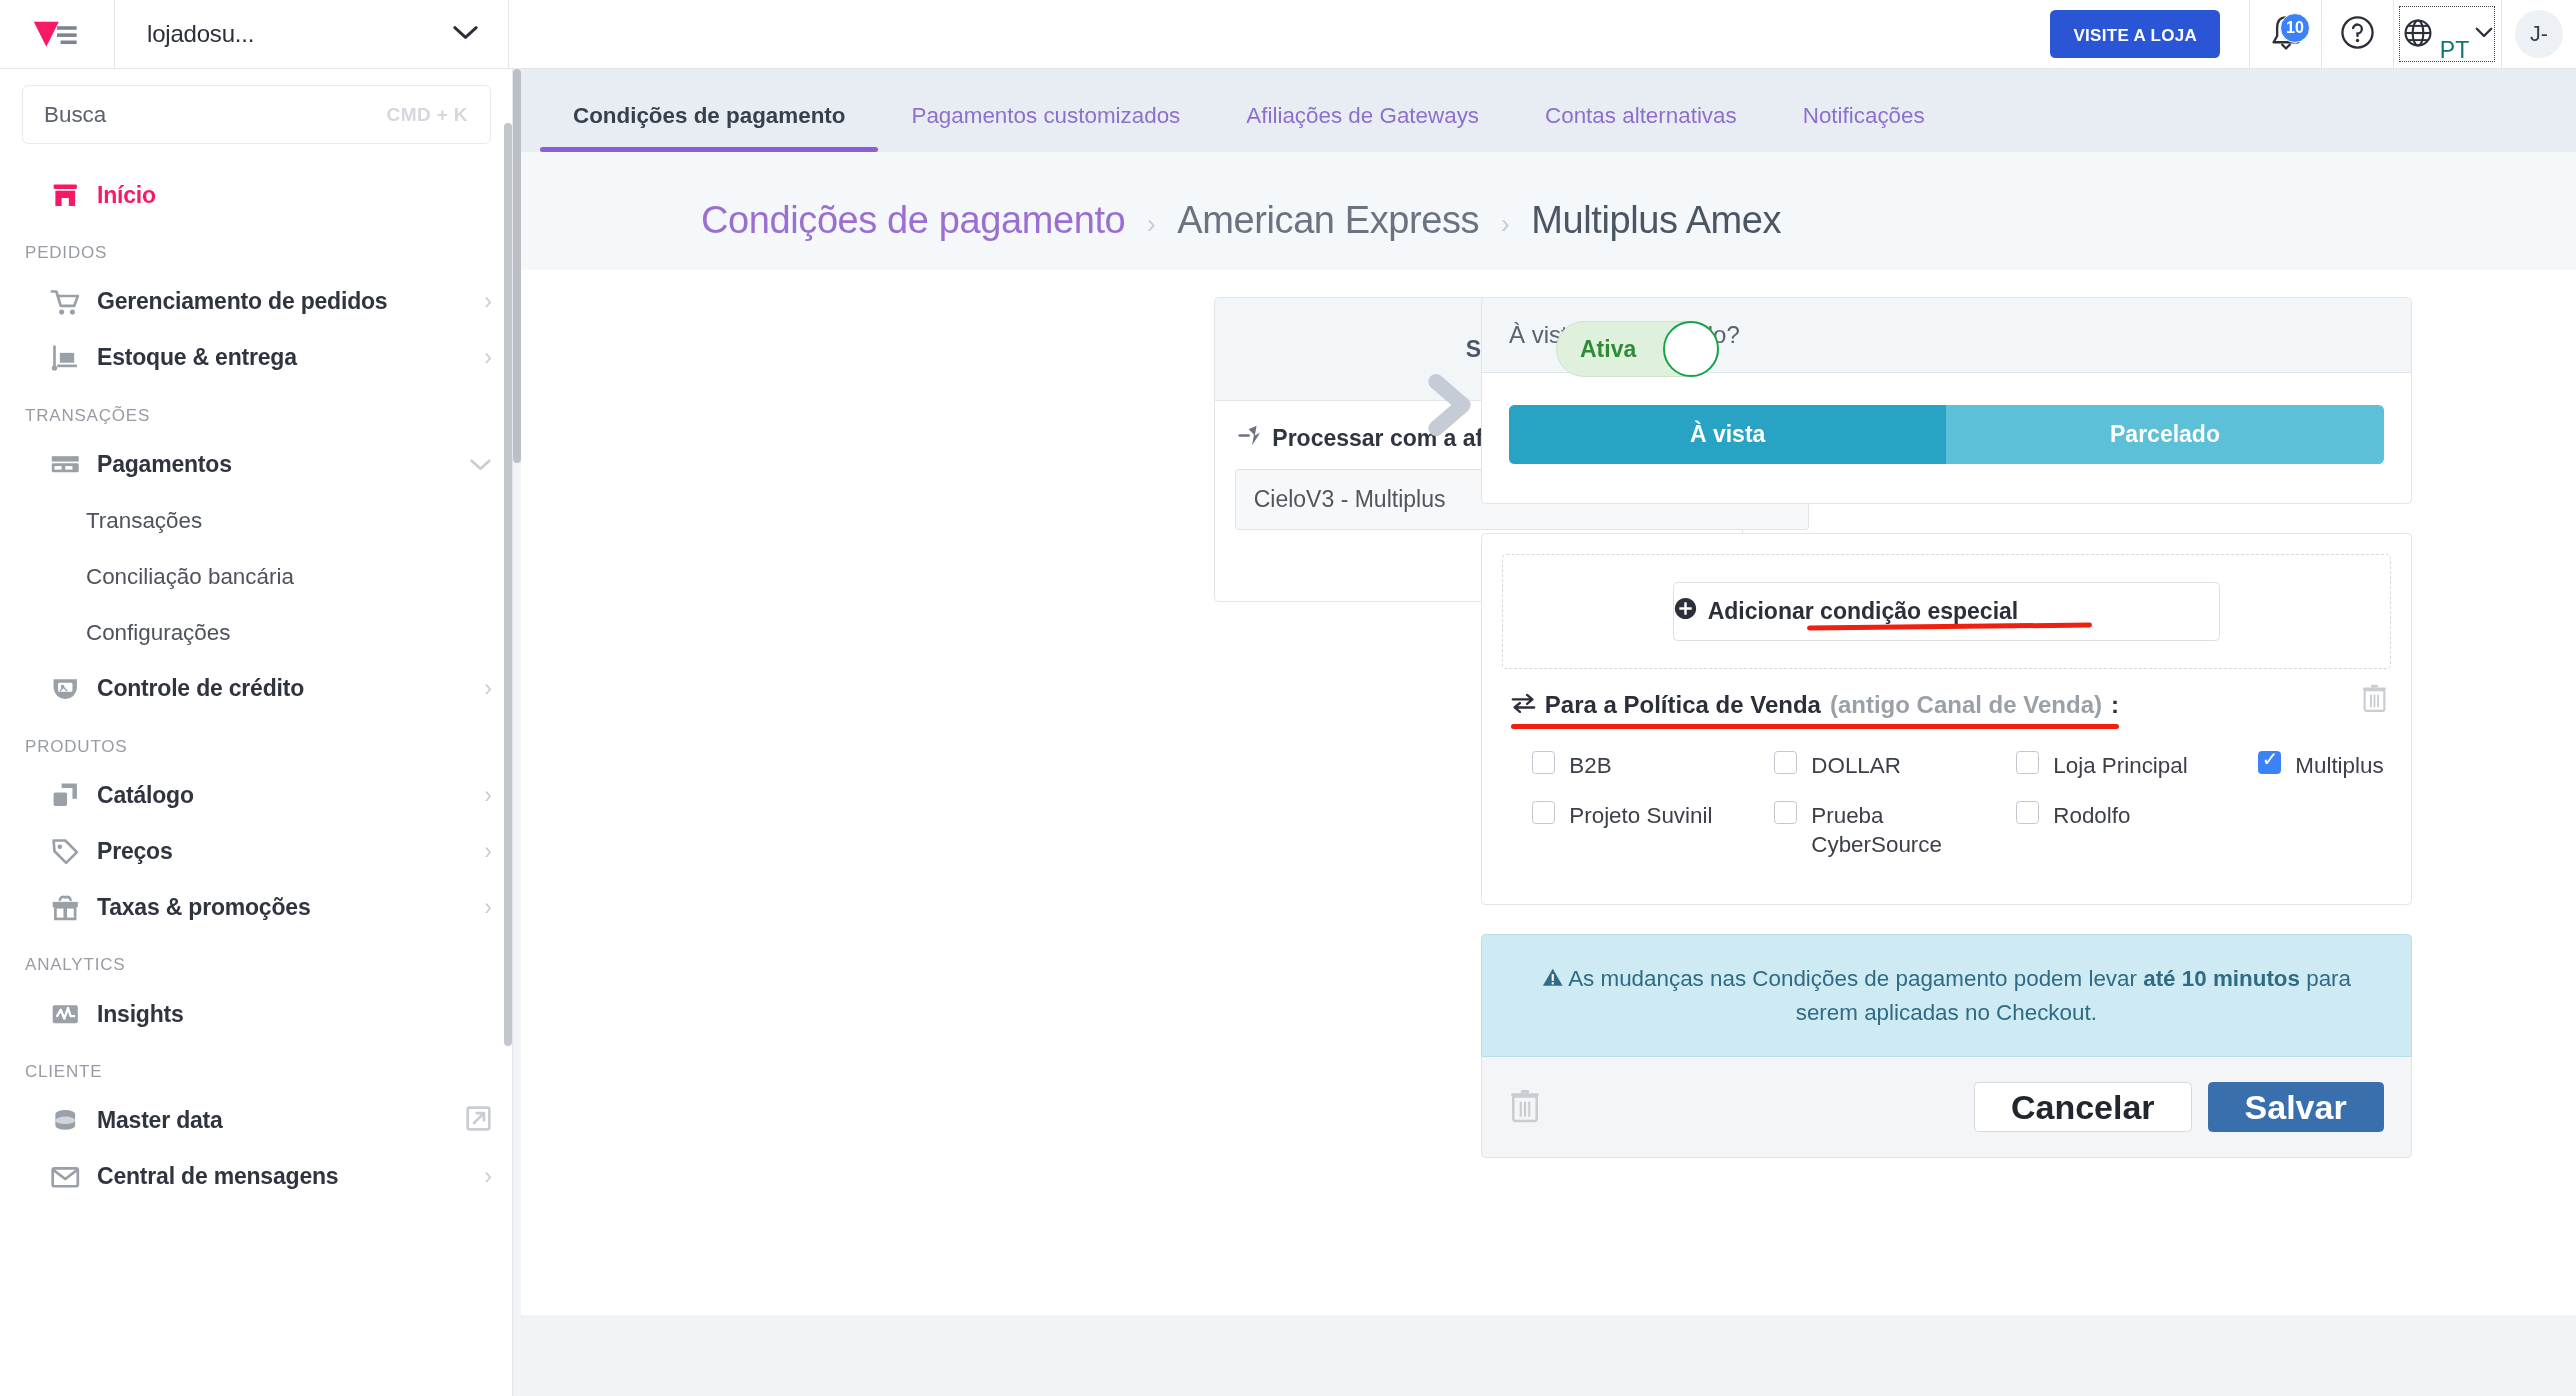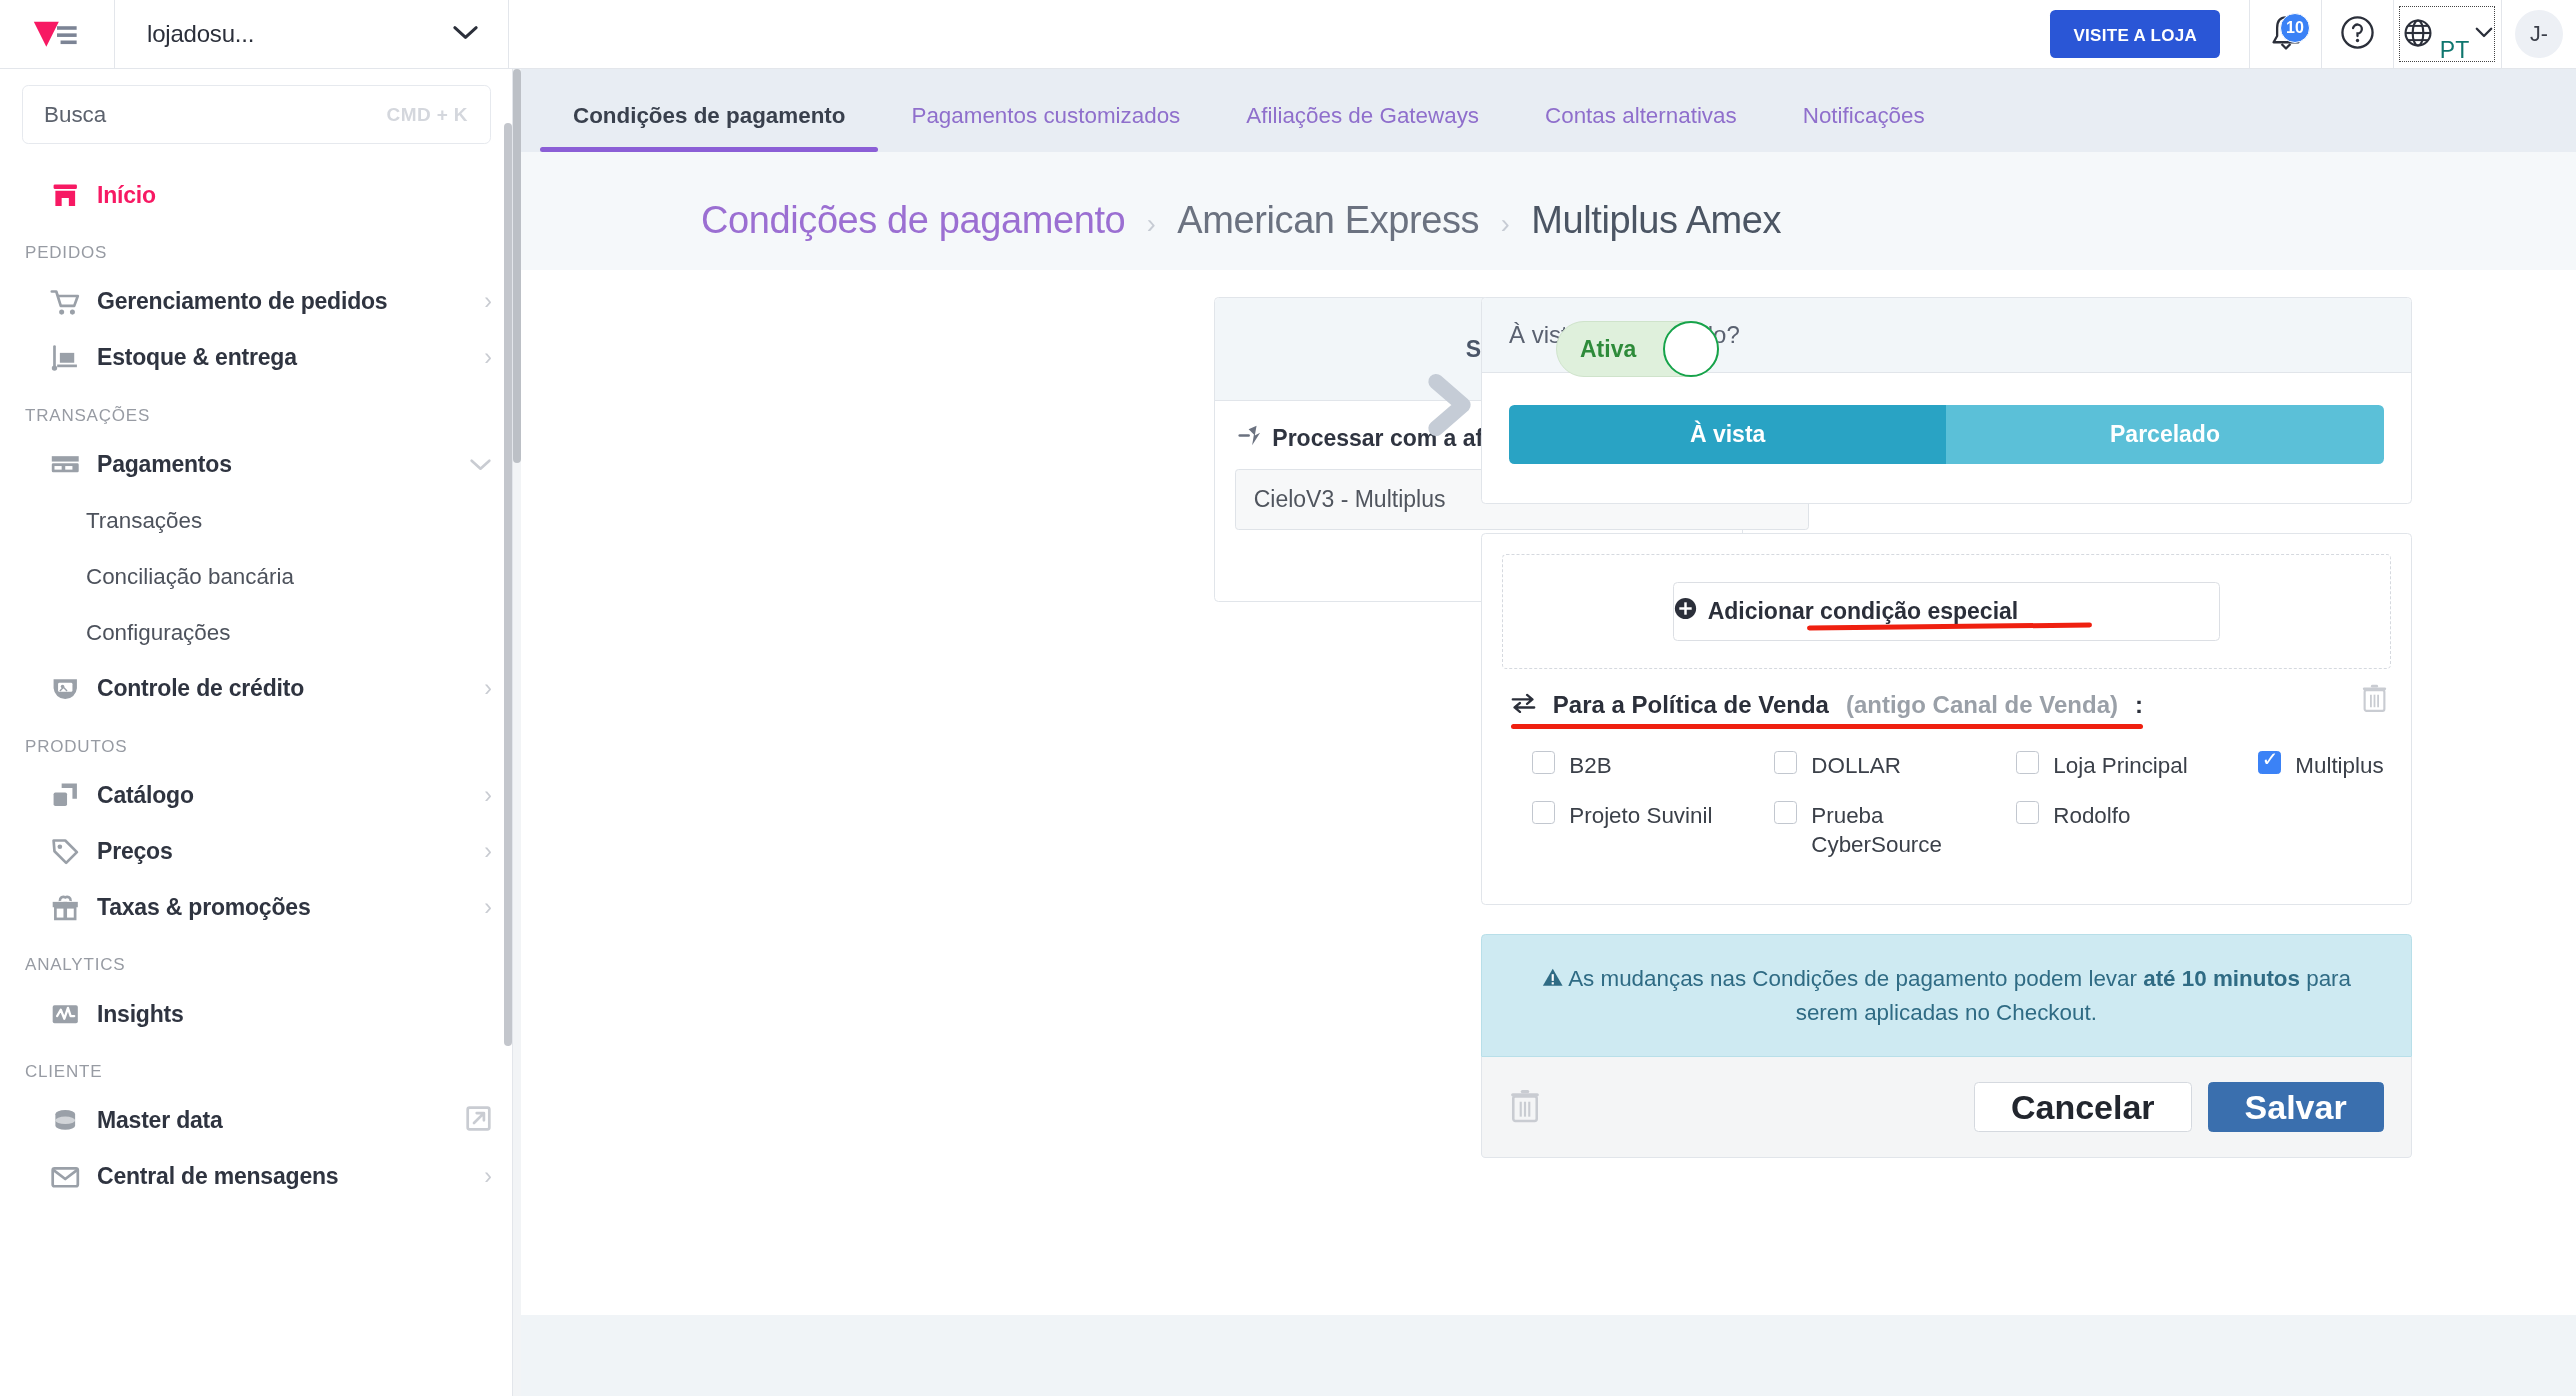--- a/index.html
+++ b/index.html
@@ -225,21 +225,21 @@
   .add-btn .u-line {
     position: absolute; left: 133px; right: 127px; bottom: 10.8px;
     height: 5.4px; background: #ef2010; border-radius: 2.7px; transform: rotate(-0.6deg);
   }
   .policy-inner { padding: 21.5px 27px 45px 27px; position: relative; }
   .trash-top {
     position: absolute; right: 23px; top: 14.3px; cursor: pointer;
   }
   .policy-title {
     font-size: 24px; color: #2b2f3a; font-weight: bold; display: flex;
-    align-items: center; gap: 17px; position: relative; padding-bottom: 7.2px;
+    align-items: center; gap: 9px; position: relative; padding-bottom: 7.2px;
     width: fit-content; margin-bottom: 25px; margin-left: 1.8px;
   }
   .policy-title .muted { color: #9aa0a8; font-weight: bold; }
   .policy-title .u-line {
     position: absolute; left: 0; right: 0; bottom: -3.6px; height: 5.4px;
     background: #ef2010; border-radius: 2.7px;
   }
   .pol-grid { display: grid; grid-template-columns: 242px 242px 242px 1fr; row-gap: 21px; padding-left: 23px; }
   .pol-cell { display: flex; align-items: flex-start; gap: 14.3px; }
   .pol-label { font-size: 22.4px; color: #3b4049; line-height: 1.3; max-width: 161px; }

